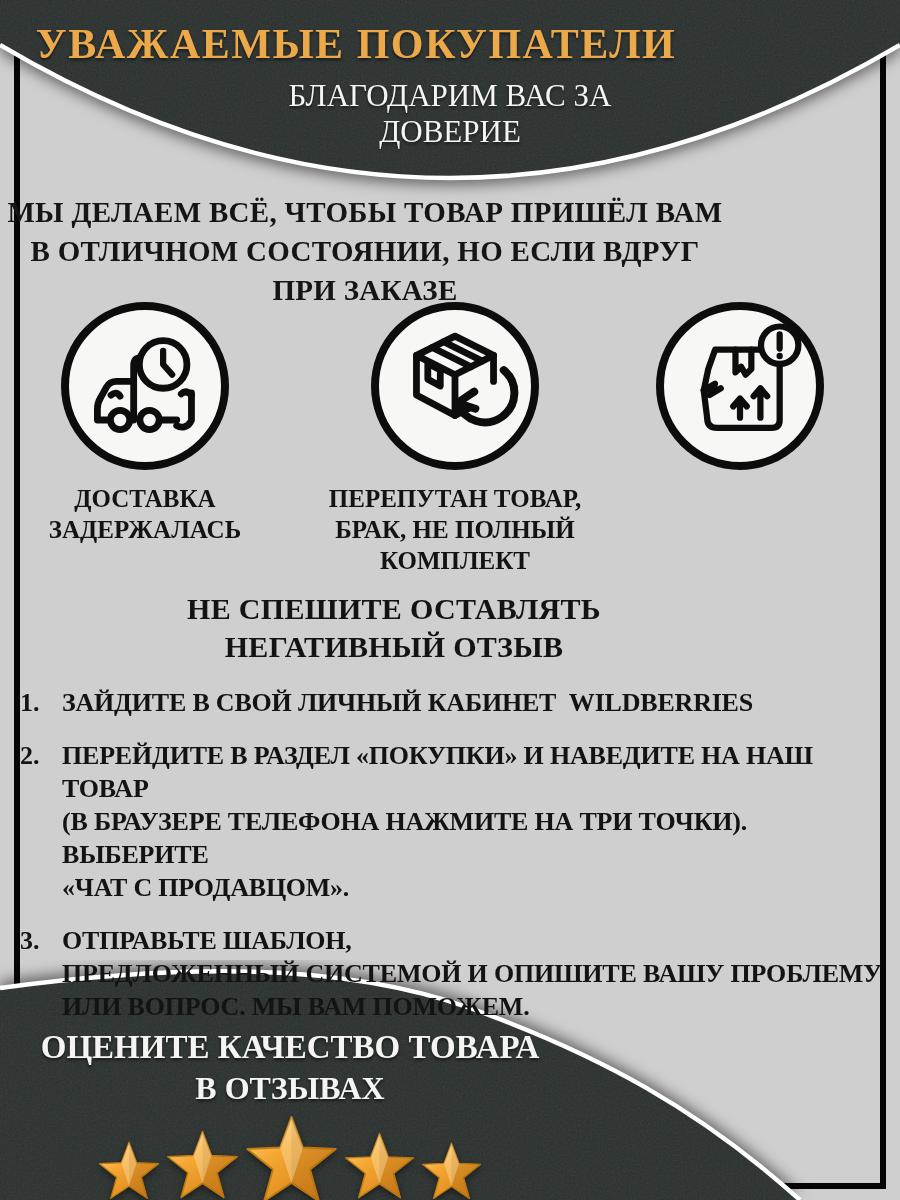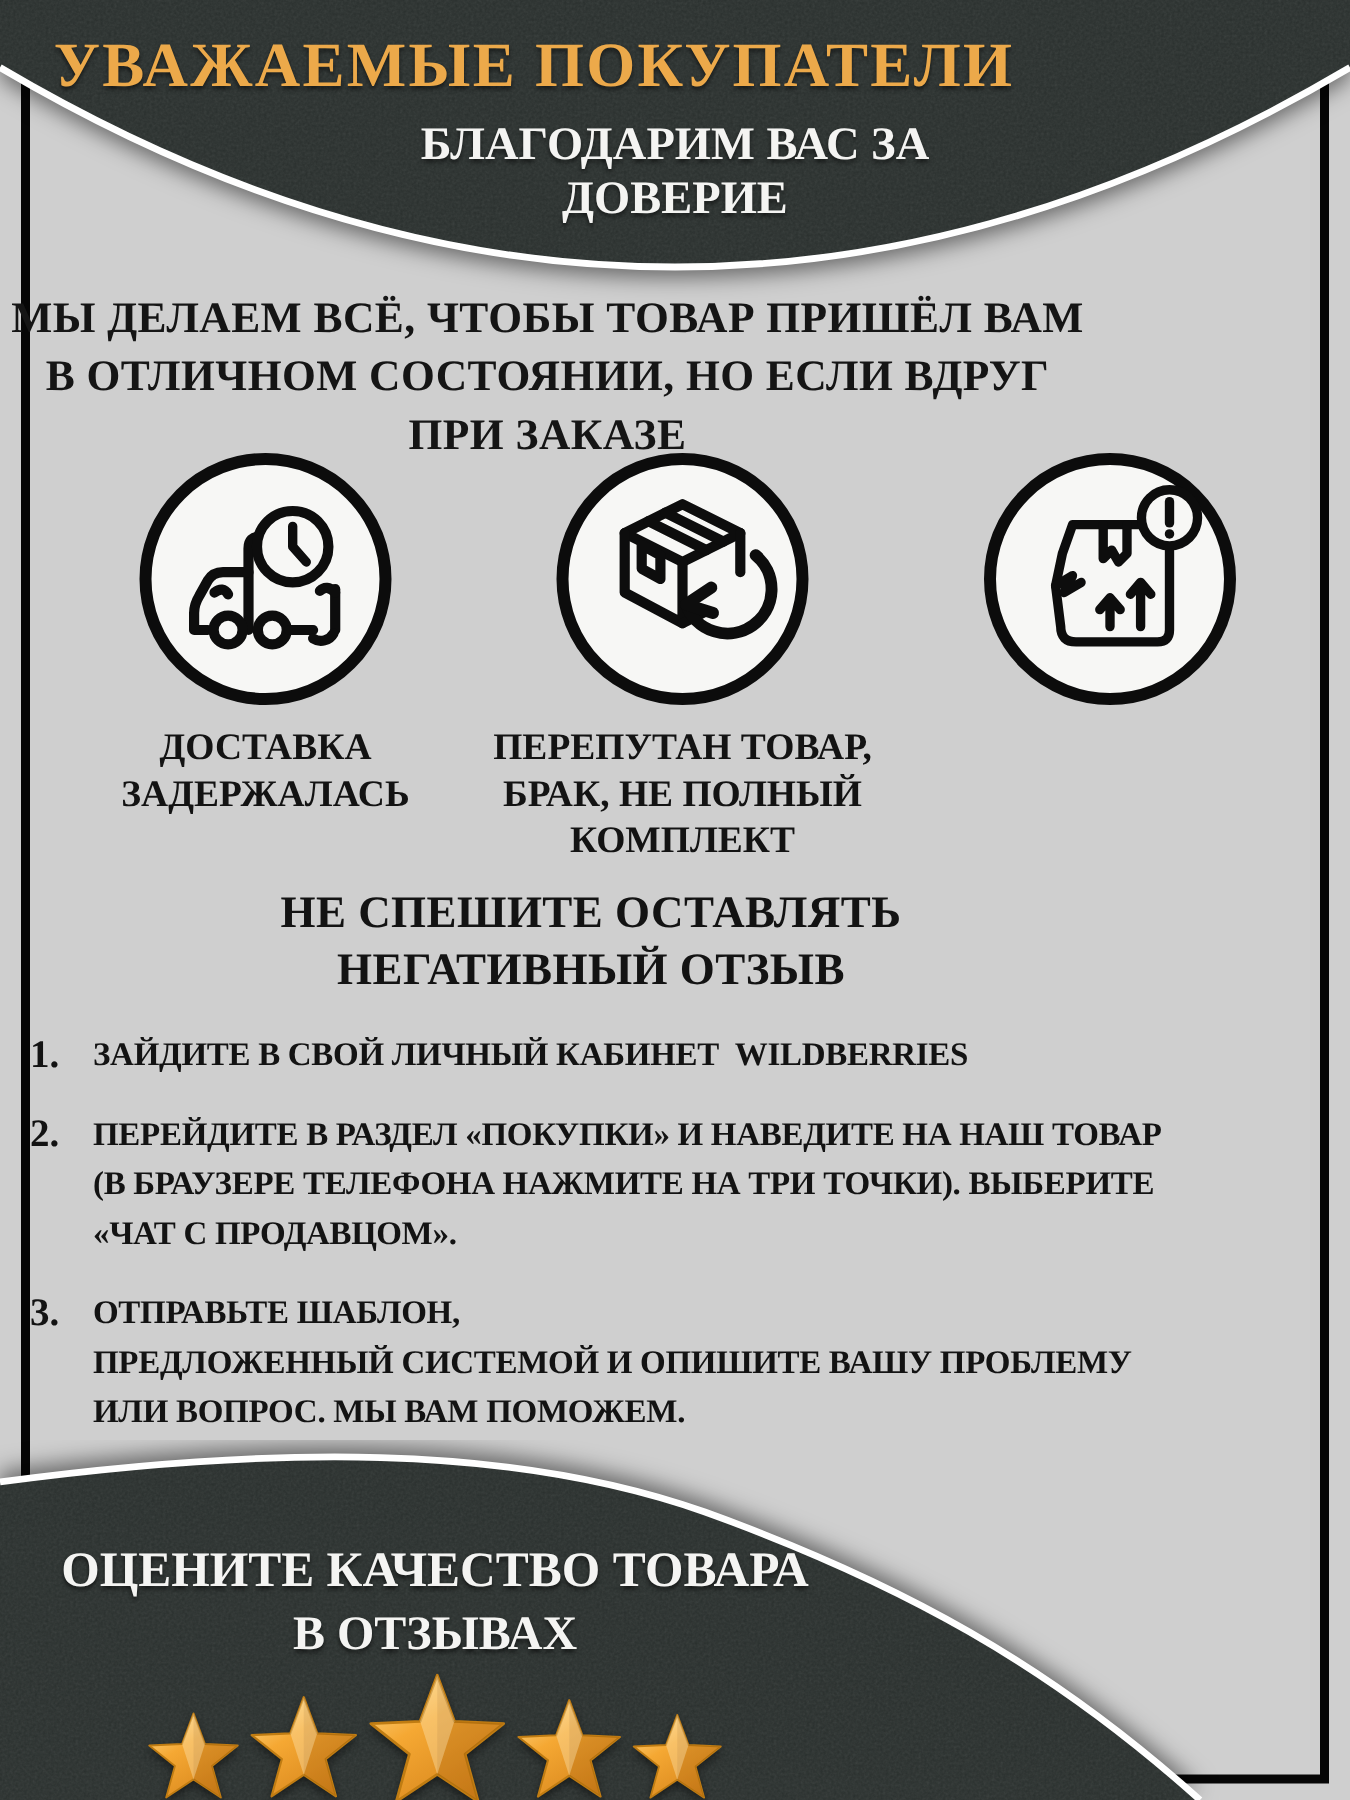--- a/index.html
+++ b/index.html
@@ -20,33 +20,33 @@
   .layer{position:absolute;z-index:3;}
 
   
   .title{
     top:20px;left:0;width:712px;text-align:center;
     font-size:42px;font-weight:bold;letter-spacing:1.5px;color:#eca94a;
     text-shadow:0 2px 3px rgba(0,0,0,.55);
   }
   .subtitle{
     top:78px;left:0;width:900px;text-align:center;white-space:pre-line;
-    font-size:31px;line-height:36px;font-weight:bold;color:#f4f4f2;
+    font-size:31px;line-height:36px;font-weight:normal;color:#f4f4f2;
     text-shadow:0 2px 3px rgba(0,0,0,.55);
   }
 
   .intro{
     top:193px;left:0;width:730px;text-align:center;white-space:pre-line;
     font-size:29px;line-height:39px;font-weight:bold;color:#151515;letter-spacing:.3px;
   }
 
   
   .issues{top:302px;left:0;width:900px;height:270px;}
   .issue{position:absolute;width:290px;text-align:center;}
-  .issue.i1{left:0;padding-left:32px;}
+  .issue.i1{left:0;}
   .issue.i2{left:310px;}
   .issue.i3{left:595px;}
   .circle{
     width:152px;height:152px;border-radius:50%;
     background:#f7f7f5;border:8px solid #0c0c0c;margin:0 auto;
     display:flex;align-items:center;justify-content:center;
   }
   .circle svg{width:136px;height:136px;display:block;}
   .ilabel{
     margin-top:13px;white-space:pre-line;
@@ -55,21 +55,21 @@
 
   .warning{
     top:590px;left:0;width:788px;text-align:center;white-space:pre-line;
     font-size:30px;line-height:38px;font-weight:bold;color:#131313;letter-spacing:.3px;
   }
 
   
   .steps{top:686px;left:20px;width:862px;display:flex;flex-direction:column;gap:20px;}
   .step{display:flex;}
   .num{width:42px;flex:0 0 42px;font-size:26px;line-height:33px;font-weight:bold;color:#131313;}
-  .stext{flex:1;white-space:pre-line;font-size:22px;line-height:33px;font-weight:bold;color:#131313;letter-spacing:-0.2px;}
+  .stext{flex:1;white-space:pre-line;font-size:26px;line-height:33px;font-weight:bold;color:#131313;letter-spacing:-0.2px;}
 
   
   .ftr-text{
     top:1026px;left:0;width:580px;text-align:center;z-index:4;color:#f4f4f2;
   }
   .f1{font-size:33px;line-height:42px;font-weight:bold;text-shadow:0 2px 3px rgba(0,0,0,.6);}
   .f2{font-size:32px;line-height:40px;font-weight:bold;text-shadow:0 2px 3px rgba(0,0,0,.6);}
   .stars{display:flex;align-items:flex-end;justify-content:center;gap:6px;margin-top:4px;height:96px;}
   .star{display:block;margin-bottom:5px;filter:drop-shadow(0 3px 3px rgba(0,0,0,.45));}
   .star.s1{width:62px;height:62px;}

